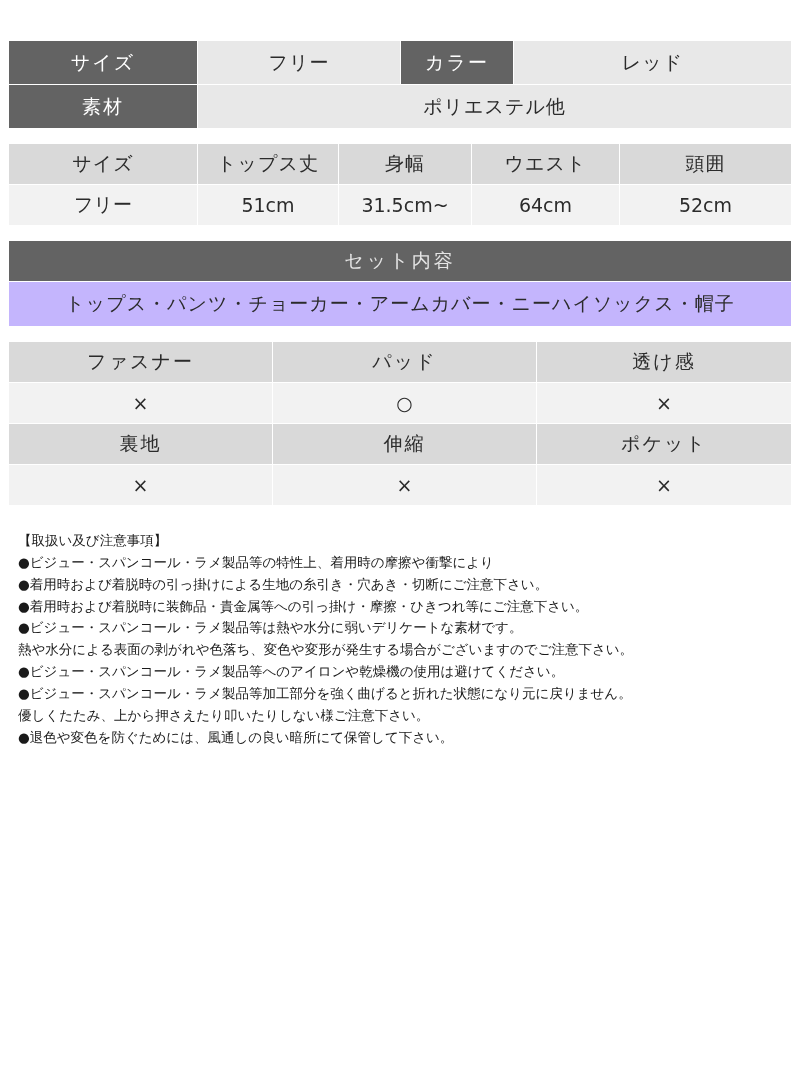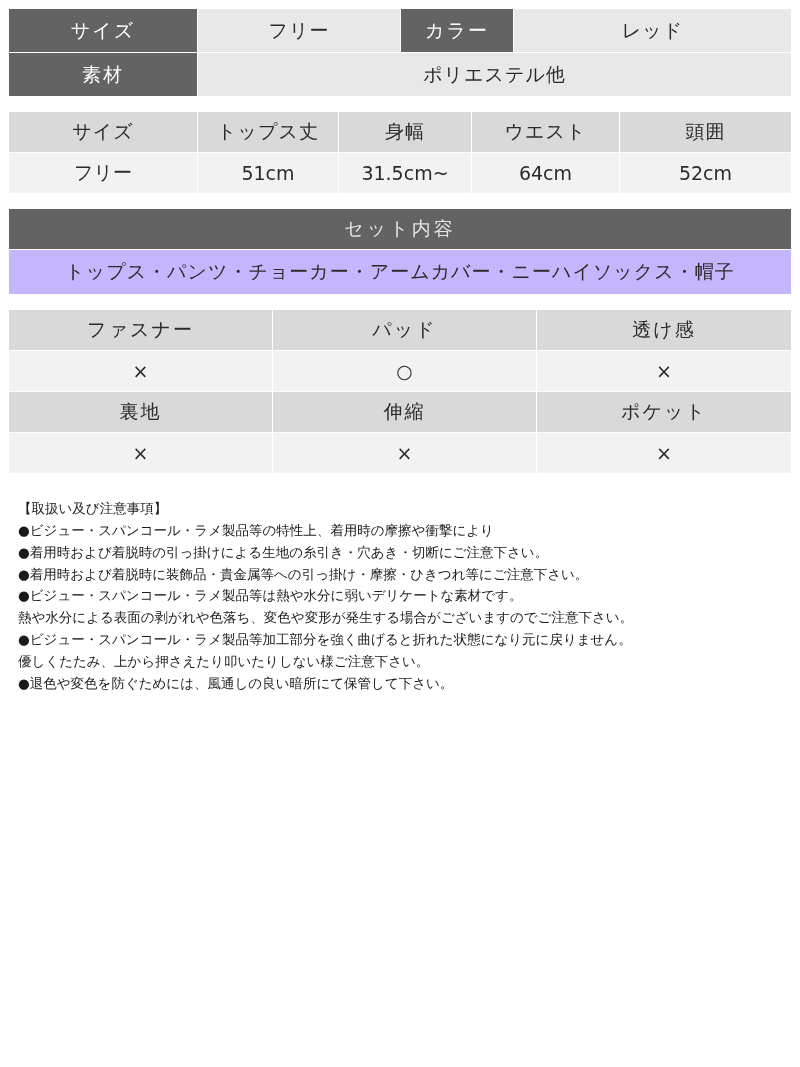--- a/index.html
+++ b/index.html
@@ -11,20 +11,21 @@
     width: 800px;
     height: 1067px;
     font-family: "DejaVu Sans", "Liberation Sans", sans-serif;
     color: #222222;
     -webkit-font-smoothing: antialiased;
   }
   .page {
     width: 740px;
     box-sizing: border-box;
     padding: 8px 8px 0 8px;
+    margin-top: 32px;
   }
 
   table {
     border-collapse: collapse;
     width: 784px;
     table-layout: fixed;
   }
   td, th {
     border: 1px solid #ffffff;
     text-align: center;
@@ -191,18 +192,19 @@
     </tbody>
   </table>
 
   <div class="notes">
     <div class="note-line">【取扱い及び注意事項】</div>
     <div class="note-line">●ビジュー・スパンコール・ラメ製品等の特性上、着用時の摩擦や衝撃により</div>
     <div class="note-line">●着用時および着脱時の引っ掛けによる生地の糸引き・穴あき・切断にご注意下さい。</div>
     <div class="note-line">●着用時および着脱時に装飾品・貴金属等への引っ掛け・摩擦・ひきつれ等にご注意下さい。</div>
     <div class="note-line">●ビジュー・スパンコール・ラメ製品等は熱や水分に弱いデリケートな素材です。</div>
     <div class="note-line">熱や水分による表面の剥がれや色落ち、変色や変形が発生する場合がございますのでご注意下さい。</div>
+    <div class="note-line">●ビジュー・スパンコール・ラメ製品等へのアイロンや乾燥機の使用は避けてください。</div>
     <div class="note-line">●ビジュー・スパンコール・ラメ製品等加工部分を強く曲げると折れた状態になり元に戻りません。</div>
     <div class="note-line">優しくたたみ、上から押さえたり叩いたりしない様ご注意下さい。</div>
     <div class="note-line">●退色や変色を防ぐためには、風通しの良い暗所にて保管して下さい。</div>
   </div>
 
 </div>
 
 </body></html>

